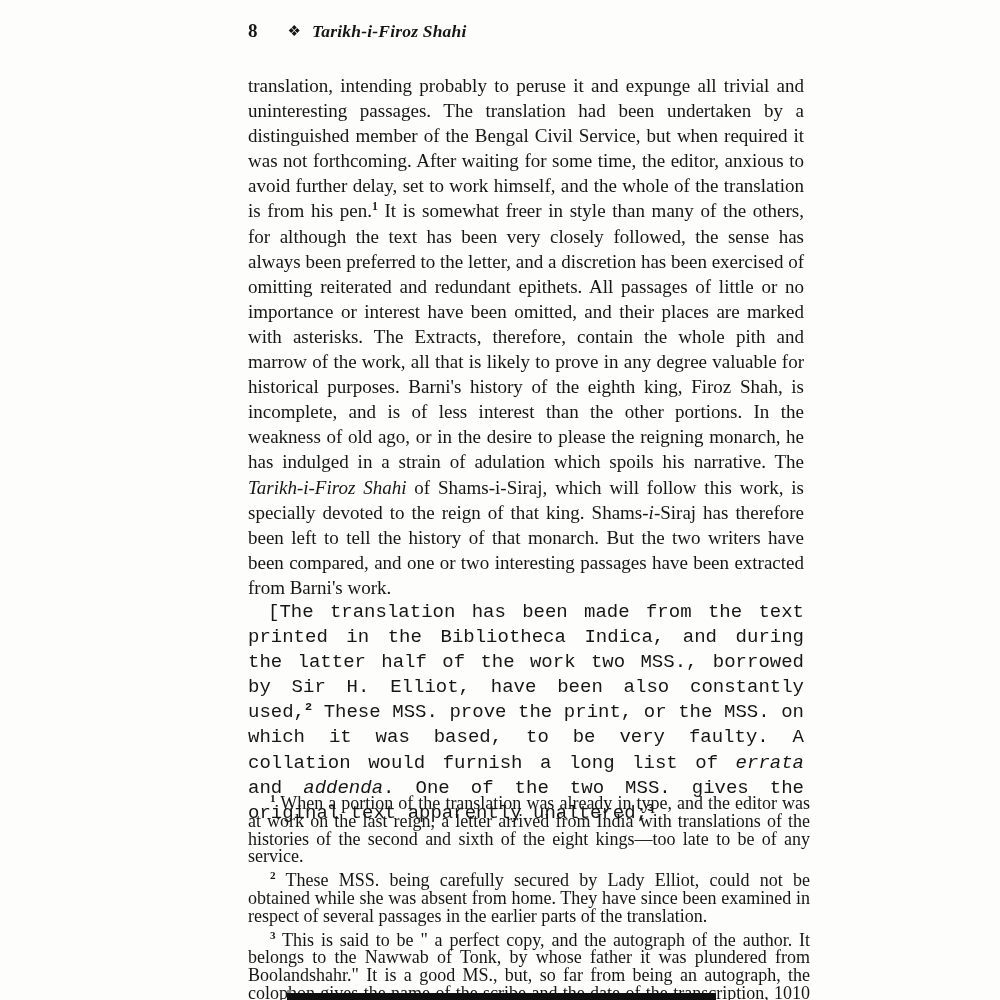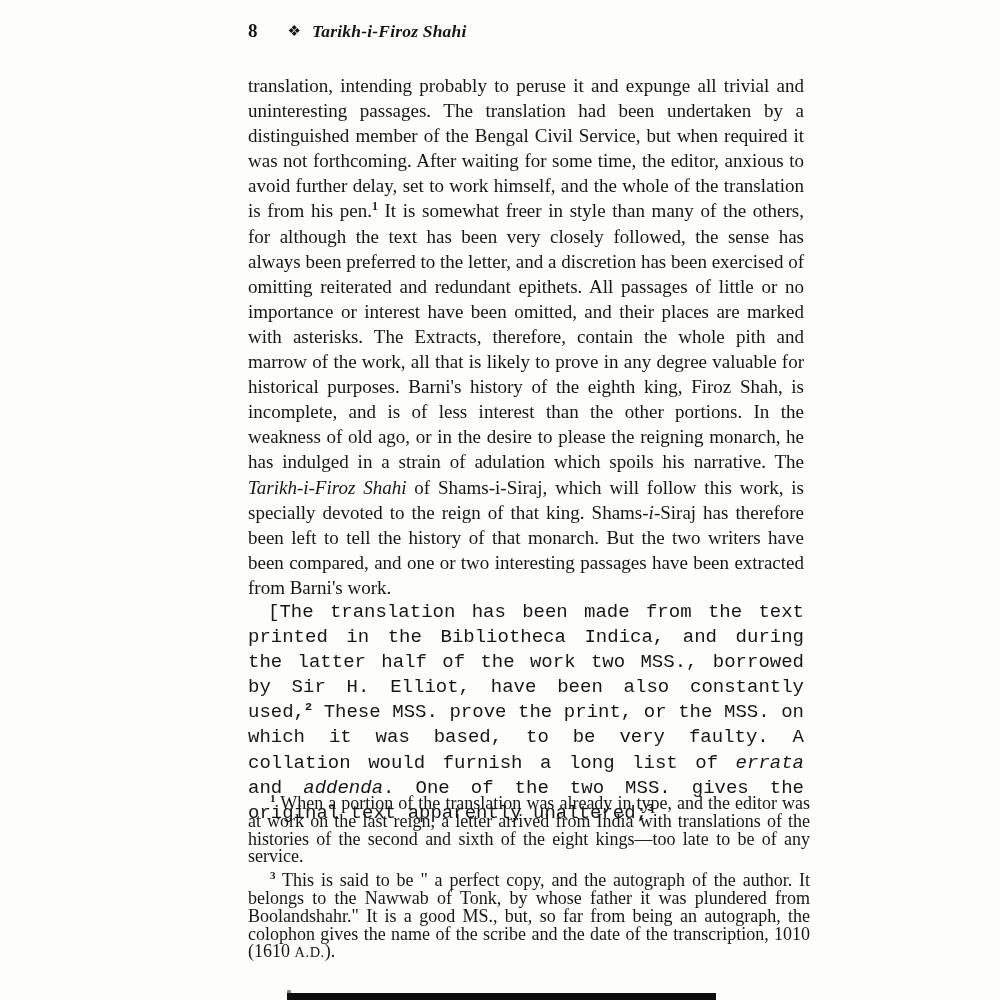--- a/index.html
+++ b/index.html
@@ -127,19 +127,20 @@
     <span class="running-title">Tarikh-i-Firoz Shahi</span>
   </div>
 
   <div class="bodytext">
     <p class="para"><span>translation, intending probably to peruse it and expunge all trivial and uninteresting passages. The translation had been undertaken by a distinguished member of the Bengal Civil Service, but when required it was not forthcoming. After waiting for some time, the editor, anxious to avoid further delay, set to work himself, and the whole of the translation is from his pen.</span><sup class="seg-sup">1</sup><span> It is somewhat freer in style than many of the others, for although the text has been very closely followed, the sense has always been preferred to the letter, and a discretion has been exercised of omitting reiterated and redundant epithets. All passages of little or no importance or interest have been omitted, and their places are marked with asterisks. The Extracts, therefore, contain the whole pith and marrow of the work, all that is likely to prove in any degree valuable for historical purposes. Barni's history of the eighth king, Firoz Shah, is incomplete, and is of less interest than the other portions. In the weakness of old ago, or in the desire to please the reigning monarch, he has indulged in a strain of adulation which spoils his narrative. The </span><span class="seg-i">Tarikh-i-Firoz Shahi</span><span> of Shams-i-Siraj, which will follow this work, is specially devoted to the reign of that king. Shams-</span><span class="seg-i">i</span><span>-Siraj has therefore been left to tell the history of that monarch. But the two writers have been compared, and one or two interesting passages have been extracted from Barni's work.</span></p>
     <p class="para indent"><span>[The translation has been made from the text printed in the Bibliotheca Indica, and during the latter half of the work two MSS., borrowed by Sir H. Elliot, have been also constantly used,</span><sup class="seg-sup">2</sup><span> These MSS. prove the print, or the MSS. on which it was based, to be very faulty. A collation would furnish a long list of </span><span class="seg-i">errata</span><span> and </span><span class="seg-i">addenda</span><span>. One of the two MSS. gives the original text apparently unaltered;</span><sup class="seg-sup">3</sup></p>
   </div>
 
   <div class="footnotes">
     <p class="fn"><sup class="seg-sup">1</sup><span> When a portion of the translation was already in type, and the editor was at work on the last reign, a letter arrived from India with translations of the histories of the second and sixth of the eight kings—too late to be of any service.</span></p>
+    <p class="fn"><sup class="seg-sup">2</sup><span> These MSS. being carefully secured by Lady Elliot, could not be obtained while she was absent from home. They have since been examined in respect of several passages in the earlier parts of the translation.</span></p>
     <p class="fn"><sup class="seg-sup">3</sup><span> This is said to be " a perfect copy, and the autograph of the author. It belongs to the Nawwab of Tonk, by whose father it was plundered from Boolandshahr." It is a good MS., but, so far from being an autograph, the colophon gives the name of the scribe and the date of the transcription, 1010 (1610 </span><span class="seg-sc">A.D.</span><span>).</span></p>
   </div>
 
   <div class="scan-speck"></div>
   <div class="scan-bar"></div>
 
 </div>
 
 </body></html>

